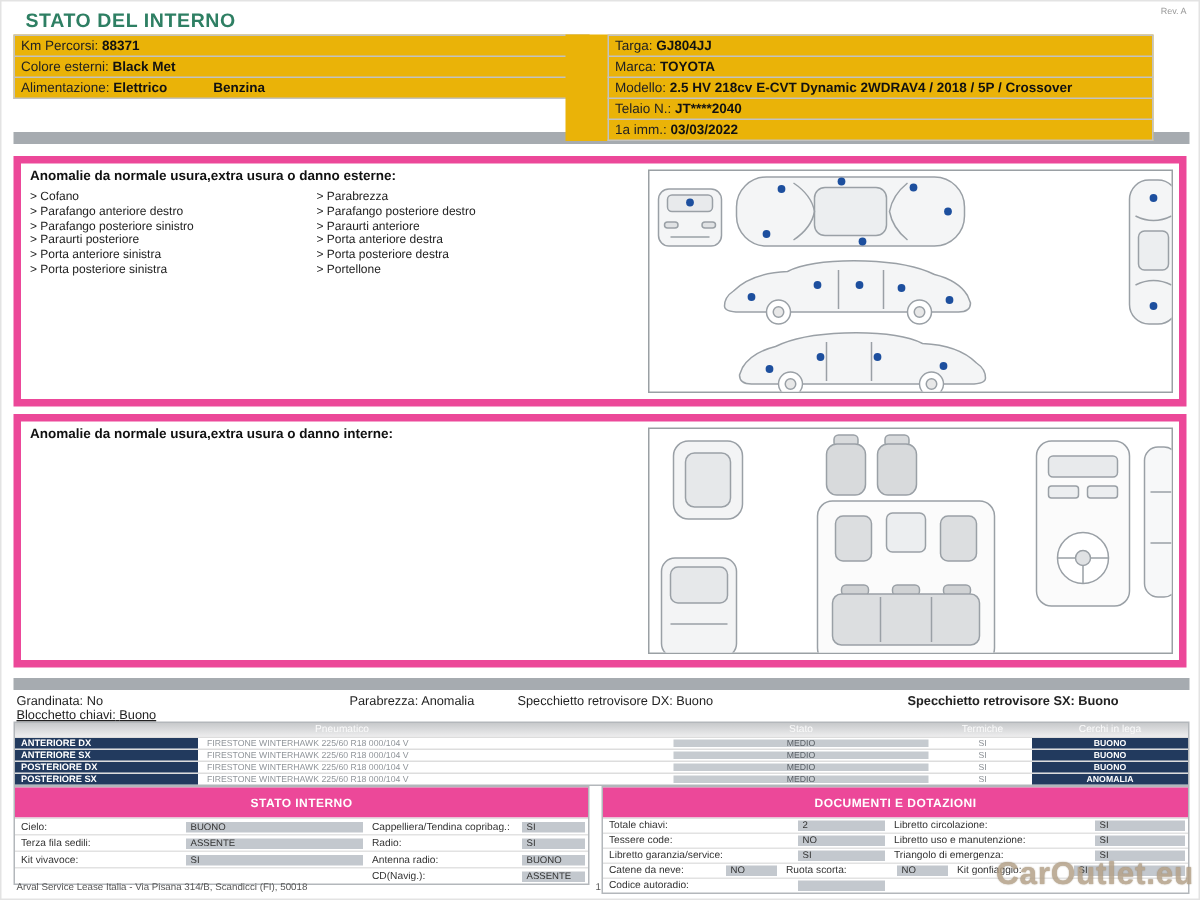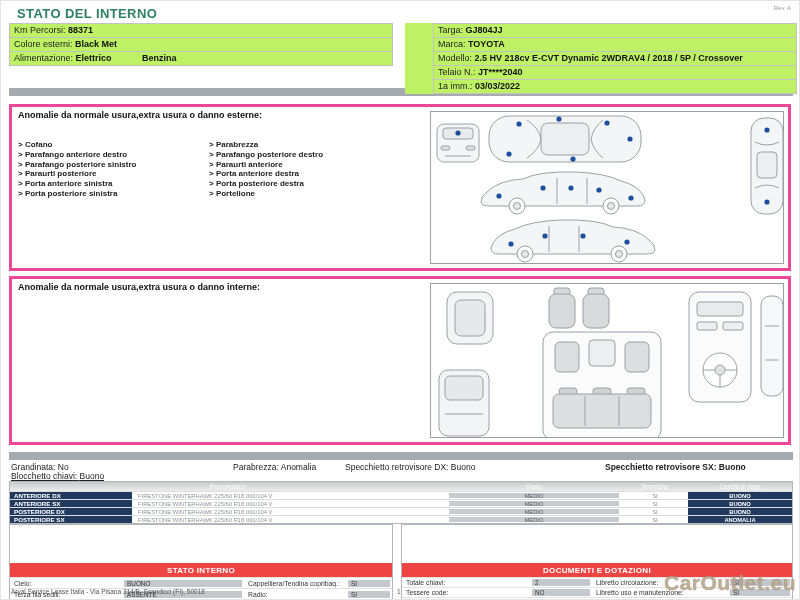--- a/index.html
+++ b/index.html
@@ -2,38 +2,38 @@
 <html><head>
 <meta charset="utf-8">
 <style>
   html,body{margin:0;padding:0;background:#fff;}
   .page{position:relative;width:800px;height:600px;background:#fff;overflow:hidden;
         font-family:"Liberation Sans",sans-serif;color:#222;border:1px solid #e3e3e3;box-sizing:border-box;}
 
   .title{position:absolute;left:16px;top:5px;font-size:13px;font-weight:bold;color:#2e7f63;letter-spacing:.4px;}
   .rev{position:absolute;right:8px;top:4px;font-size:6px;color:#999;}
 
-  .info-table{position:absolute;font-size:9px;background:#bef264;z-index:2;box-sizing:border-box;}
+  .info-table{position:absolute;font-size:9px;background:#eab308;z-index:2;box-sizing:border-box;}
   .left-info{left:8px;top:22px;width:384px;}
-  .right-info{left:404px;top:22px;width:392px;padding-left:28px;}
+  .right-info{left:376px;top:22px;width:392px;padding-left:28px;}
   .irow{border:1px solid #c2c2c2;border-top:none;padding:1px 4px;min-height:11px;line-height:10.5px;}
   .info-table .irow:first-child{border-top:1px solid #c2c2c2;}
   .ilabel{color:#222;}
   .ival{font-weight:bold;color:#111;}
   .fuel2{margin-left:28px;}
 
   .bar{position:absolute;left:8px;width:784px;height:8px;background:#a6abb0;z-index:1;}
   .bar1{top:87px;}
   .bar2{top:451px;}
 
-  .section-box{position:absolute;left:8px;width:782px;border:3px solid #ec4899;background:#fff;box-sizing:border-box;}
+  .section-box{position:absolute;left:8px;width:782px;border:5px solid #ec4899;background:#fff;box-sizing:border-box;}
   .ext-box{top:103px;height:167px;}
   .int-box{top:275px;height:169px;}
   .section-title{position:absolute;left:6px;top:3px;font-size:9px;font-weight:bold;color:#111;}
-  .anomaly-col{position:absolute;top:33px;font-size:8px;color:#222;line-height:9.8px;white-space:nowrap;font-weight:bold;}
+  .anomaly-col{position:absolute;top:17px;font-size:8px;color:#222;line-height:9.8px;white-space:nowrap;}
   .col-a{left:6px;}
   .col-b{left:197px;}
   .diagram-box{position:absolute;top:4px;left:418px;right:4px;bottom:4px;border:1px solid #9aa0a4;background:#fff;overflow:hidden;}
   .diagram-box svg{display:block;}
 
   .status-item{position:absolute;font-size:8.5px;color:#222;white-space:nowrap;}
   .s1{left:10px;top:461px;}
   .s2{left:232px;top:461px;}
   .s3{left:344px;top:461px;}
   .s4{left:604px;top:461px;font-weight:bold;}
@@ -47,21 +47,21 @@
   .tbody-row{height:7px;border-top:1px solid #ddd;align-items:center;}
   .pos-chip{background:#223a5e;color:#fff;font-weight:bold;font-size:6.2px;height:100%;display:flex;align-items:center;padding-left:4px;box-sizing:border-box;}
   .tdesc{font-size:5.8px;color:#90959a;padding-left:6px;white-space:nowrap;overflow:hidden;}
   .tstato{height:5.5px;margin:0 3px;background:#c6cbd0;color:#5a6066;font-size:5.8px;display:flex;align-items:center;justify-content:center;align-self:center;width:calc(100% - 6px);box-sizing:border-box;}
   .tterm{font-size:5.8px;color:#8a8f94;text-align:center;}
   .tcerchi{background:#223a5e;color:#fff;font-size:5.8px;font-weight:bold;height:100%;display:flex;align-items:center;justify-content:center;}
 
   .panel{position:absolute;top:523px;border:1px solid #b3b7bb;box-sizing:border-box;background:#fff;}
   .panel-left{left:8px;width:384px;}
   .panel-right{left:400px;width:392px;}
-  .phead{height:14px;background:#ef4444;color:#fff;font-weight:bold;font-size:8px;display:flex;align-items:center;justify-content:center;letter-spacing:.3px;margin-top:38px;}
+  .phead{height:20px;background:#ec4899;color:#fff;font-weight:bold;font-size:8px;display:flex;align-items:center;justify-content:center;letter-spacing:.3px;}
   .prow{display:grid;align-items:center;font-size:6.8px;color:#333;border-top:1px solid #e2e2e2;}
   .panel-left .prow{height:10px;}
   .panel-right .prow{height:9px;}
   .plabel{padding-left:4px;white-space:nowrap;overflow:hidden;}
   .pchip{background:#c3c8ce;height:7px;margin:0 2px;display:flex;align-items:center;padding-left:3px;font-size:6.4px;color:#333;box-sizing:border-box;align-self:center;}
   .pchip.blank{background:transparent;}
   .grid-left{grid-template-columns:112px 122px 102px 1fr;}
   .grid-right{grid-template-columns:128px 62px 136px 1fr;}
   .grid-right-3{grid-template-columns:80px 38px 76px 38px 80px 1fr;}
 

